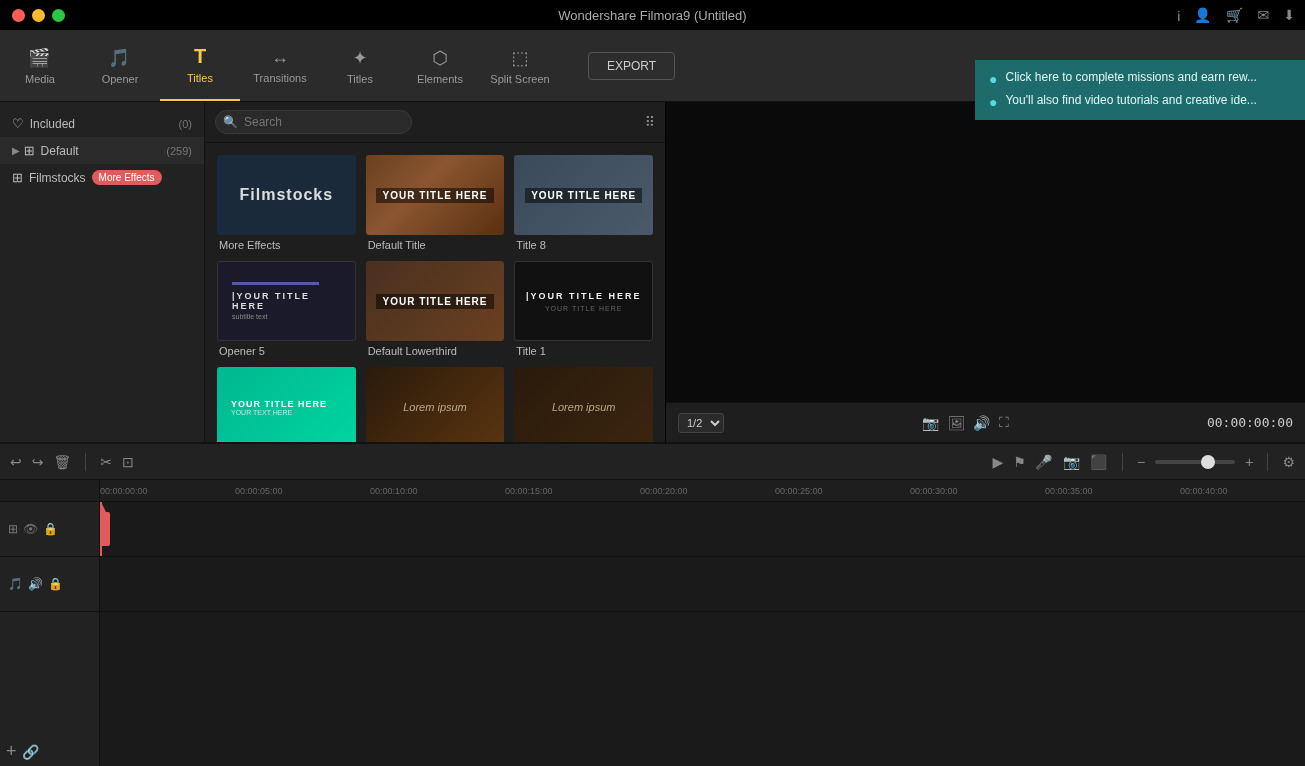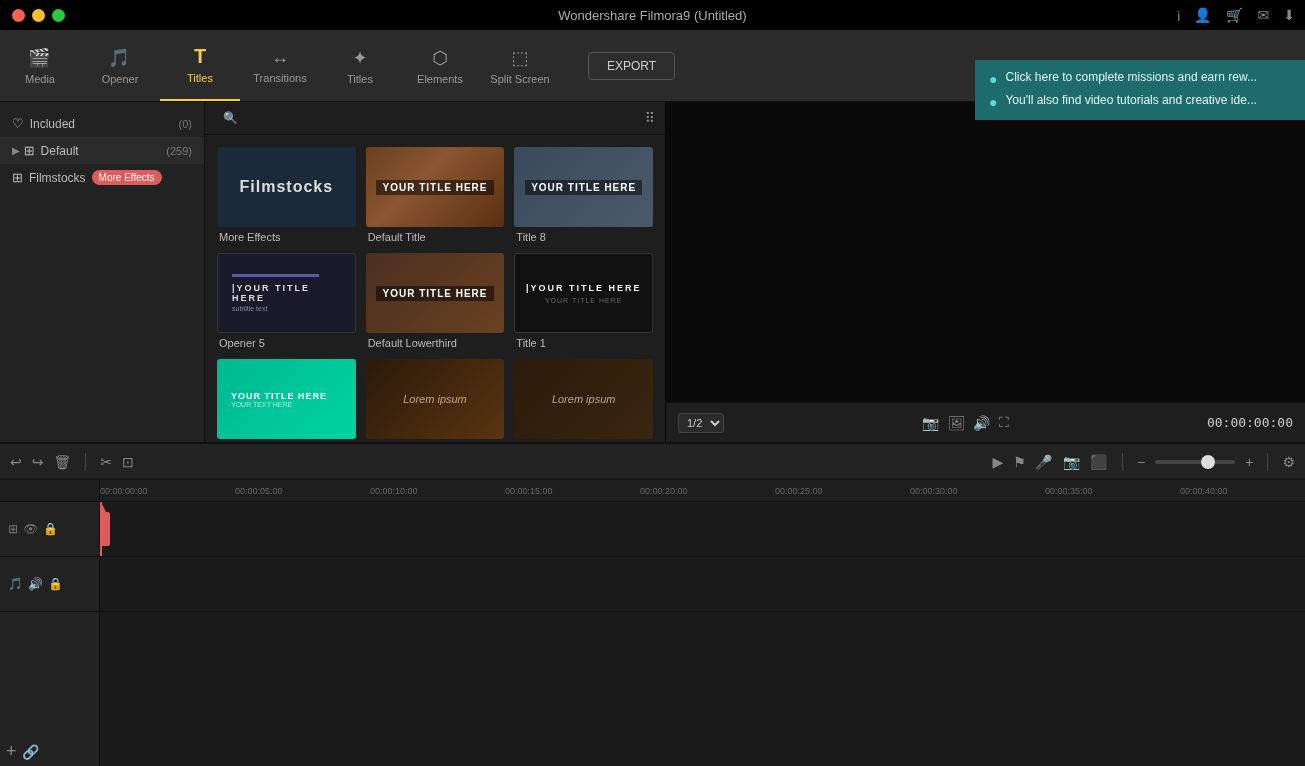--- a/index.html
+++ b/index.html
@@ -552,20 +552,21 @@
       <span class="sidebar-icon">⊞</span>
       <span>Filmstocks</span>
       <span class="more-effects-badge">More Effects</span>
     </div>
   </div>
 
   <div class="content-panel">
     <div class="search-bar">
       <div class="search-wrap">
         <span class="search-icon-inner">🔍</span>
+        <input class="search-input" type="text" placeholder="Search" style="">
       </div>
       <span class="grid-icon">⠿</span>
     </div>
 
     <div class="thumbs-grid">
 
       <div class="thumb-item">
         <div class="thumb-img thumb-filmstocks">
           <span class="filmstocks-text">Filmstocks</span>
         </div>

